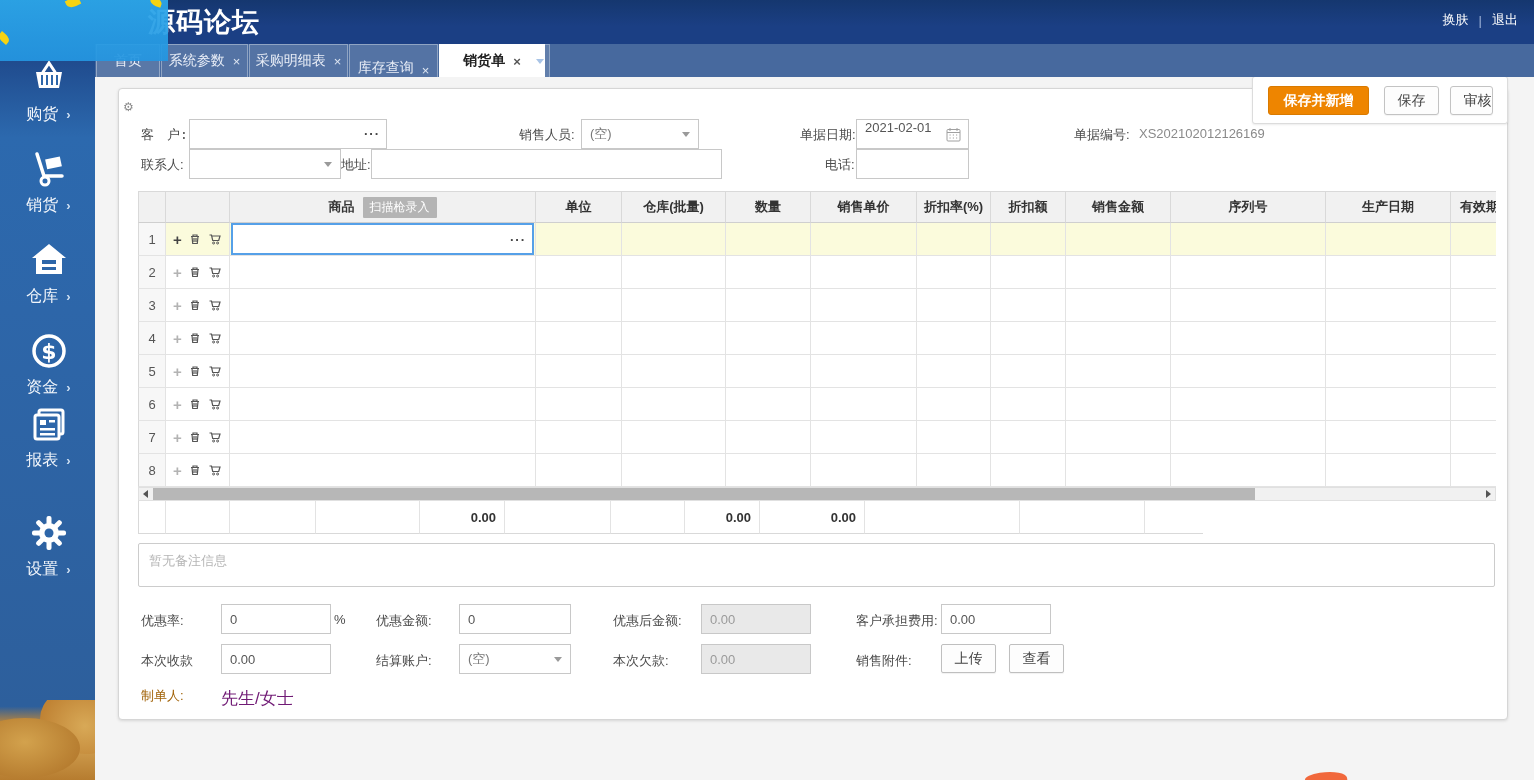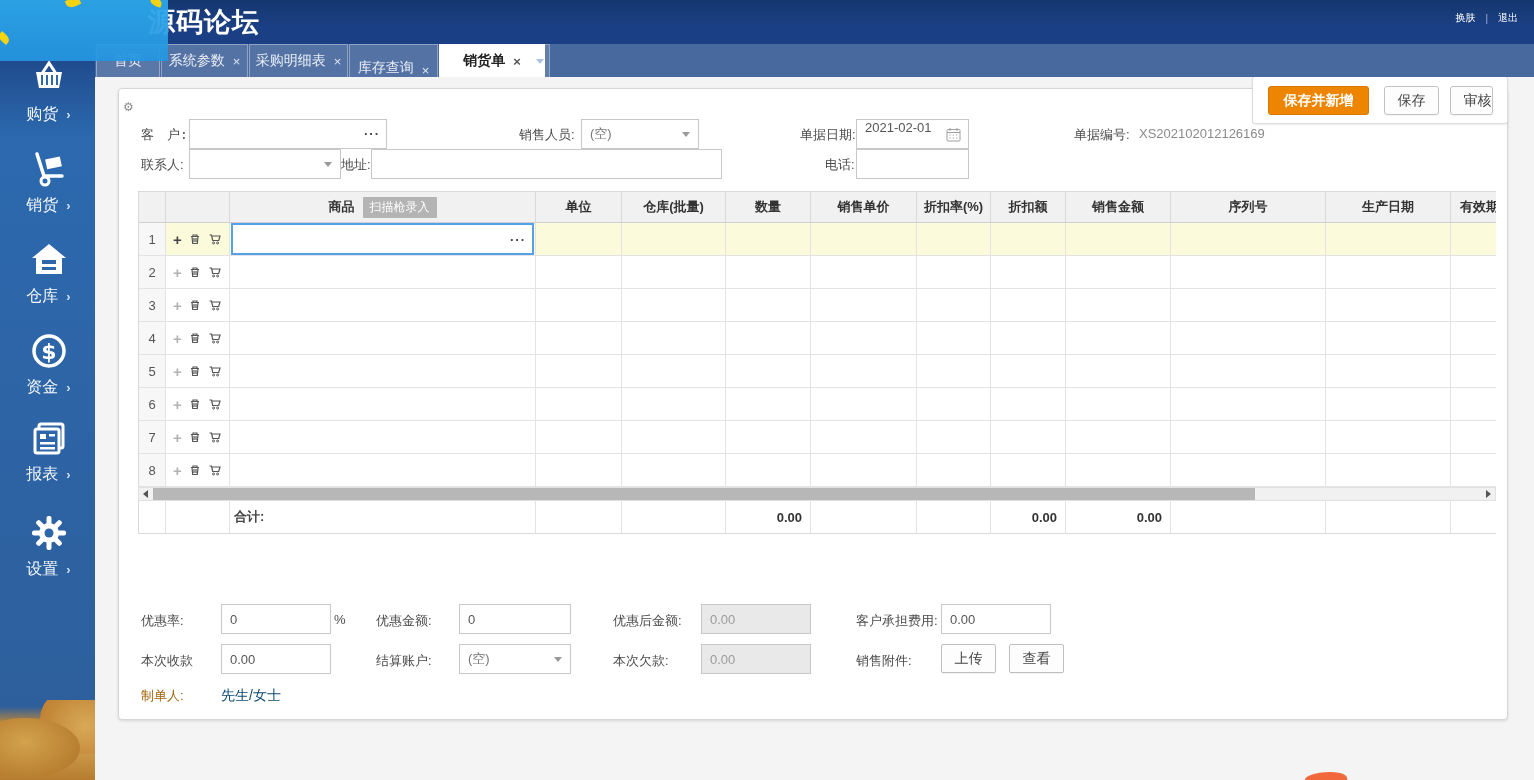--- a/index.html
+++ b/index.html
@@ -4,21 +4,21 @@
 <style>
   * { margin:0; padding:0; box-sizing:border-box; }
   html,body { background:#e9e9e9; }
   body { font-family:"Liberation Sans","DejaVu Sans",sans-serif; }
   #app { position:relative; width:1534px; height:780px; background:#f4f4f4; overflow:hidden; }
 
   
   .header { position:absolute; left:0; top:0; width:1534px; height:44px;
             background:linear-gradient(180deg,#15376f 0%,#1b3f84 60%,#1b3f84 100%); z-index:30; }
   .app-title { position:absolute; left:148px; top:4px; color:#fff; font-size:27px; font-weight:bold; letter-spacing:1px; }
-  .header-right { position:absolute; right:16px; top:11px; color:#fff; font-size:10px; display:flex; gap:10px; align-items:center; }
+  .header-right { position:absolute; right:16px; top:11px; color:#fff; font-size:13px; display:flex; gap:10px; align-items:center; }
   .header-right .sep { color:#9fb4d8; }
   .header-link { cursor:pointer; }
 
   
   .tabbar { position:absolute; left:0; top:44px; width:1534px; height:33px; background:#47699e; z-index:20; }
   .tab { position:absolute; top:0; height:33px; display:flex; align-items:center; justify-content:center;
          gap:8px; color:#e9eef7; font-size:14px; background:rgba(255,255,255,0.07);
          border:1px solid rgba(255,255,255,0.35); border-bottom:none; cursor:pointer; }
   .tab .x { font-size:13px; color:#dfe7f3; line-height:1; }
   .tab.active { background:#fff; color:#222; font-weight:bold; border-color:#fff; }
@@ -126,21 +126,21 @@
 
   
   .remark { position:absolute; left:19px; top:454px; width:1357px; height:44px; border:1px solid #ccc;
             border-radius:2px; resize:none; font-family:inherit; font-size:13px; color:#555; padding:8px 10px; }
   .remark::placeholder { color:#b5b5b5; }
 
   
   .sm-btn { position:absolute; height:29px; width:55px; background:#fdfdfd; border:1px solid #bfbfbf;
             border-radius:2px; font-size:14px; color:#444; display:flex; align-items:center; justify-content:center;
             cursor:pointer; box-shadow:0 1px 1px rgba(0,0,0,0.06); }
-  .creator-val { position:absolute; font-size:14px; color:#0c4a6e; }
+  .creator-val { position:absolute; font-size:17px; color:#701a75; }
   .flabel.muted { color:#a16207; }
 
   .orange-swoosh { position:absolute; left:1305px; top:772px; width:42px; height:14px; background:#f1683c;
                    border-radius:60% 100% 10% 60%; transform:rotate(-8deg); z-index:5; }
   svg.defs { position:absolute; width:0; height:0; }
 </style>
 </head>
 <body>
 
 <svg class="defs" xmlns="http://www.w3.org/2000/svg">
@@ -229,21 +229,21 @@
     <div class="side-item" style="top:287px;">
       <svg class="icn" viewBox="0 0 40 40">
         <circle cx="20" cy="20" r="15" stroke="#fff" stroke-width="3.5" fill="none"></circle>
         <text x="20" y="28" font-size="22" font-weight="bold" fill="#fff" text-anchor="middle" font-family="DejaVu Sans, sans-serif">$</text>
       </svg>
       <div class="lbl-row">
           <span class="lbl">资金</span>
           <span class="chev">›</span>
         </div>
     </div>
-    <div class="side-item" style="top:374px;">
+    <div class="side-item" style="top:360px;">
       <svg class="icn" viewBox="0 0 40 40">
         <rect x="10" y="6" width="24" height="24" rx="2" stroke="#fff" stroke-width="3" fill="none"></rect>
         <rect x="6" y="11" width="24" height="24" rx="2" fill="#2d66a9" stroke="#fff" stroke-width="3"></rect>
         <rect x="11" y="16" width="6" height="5" fill="#fff"></rect>
         <rect x="20" y="16" width="6" height="2.5" fill="#fff"></rect>
         <rect x="11" y="24" width="15" height="2.5" fill="#fff"></rect>
         <rect x="11" y="29" width="15" height="2.5" fill="#fff"></rect>
       </svg>
       <div class="lbl-row">
           <span class="lbl">报表</span>
@@ -547,41 +547,41 @@
         </div>
         <div class="hs-arrow">
             <span class="tri-r"></span>
           </div>
       </div>
 
       <div class="grid">
         <div class="grow totals">
           <div class="c c0"></div>
           <div class="c c1"></div>
-          <div class="c c2">合计:</div>
           <div class="c c3"></div>
           <div class="c c4"></div>
           <div class="c c5">
               <span class="num-r">0.00</span>
             </div>
           <div class="c c6"></div>
           <div class="c c7"></div>
           <div class="c c8">
               <span class="num-r">0.00</span>
             </div>
           <div class="c c9">
               <span class="num-r">0.00</span>
             </div>
           <div class="c c10"></div>
           <div class="c c11"></div>
           <div class="c c12"></div>
         </div>
       </div>
     </div>
 
+    <textarea class="remark" placeholder="暂无备注信息" style=""></textarea>
 
     <span class="flabel" style="left:22px; top:523px;">优惠率:</span>
     <input class="finput" style="left: 102px; top: 515px; width: 110px;" value="0">
     <span class="flabel" style="left:215px; top:523px;">%</span>
     <span class="flabel" style="left:257px; top:523px;">优惠金额:</span>
     <input class="finput" style="left: 340px; top: 515px; width: 112px;" value="0">
     <span class="flabel" style="left:494px; top:523px;">优惠后金额:</span>
     <input class="finput disabled" style="left: 582px; top: 515px; width: 110px;" disabled="" value="0.00">
     <span class="flabel" style="left:737px; top:523px;">客户承担费用:</span>
     <input class="finput" style="left: 822px; top: 515px; width: 110px;" value="0.00">

